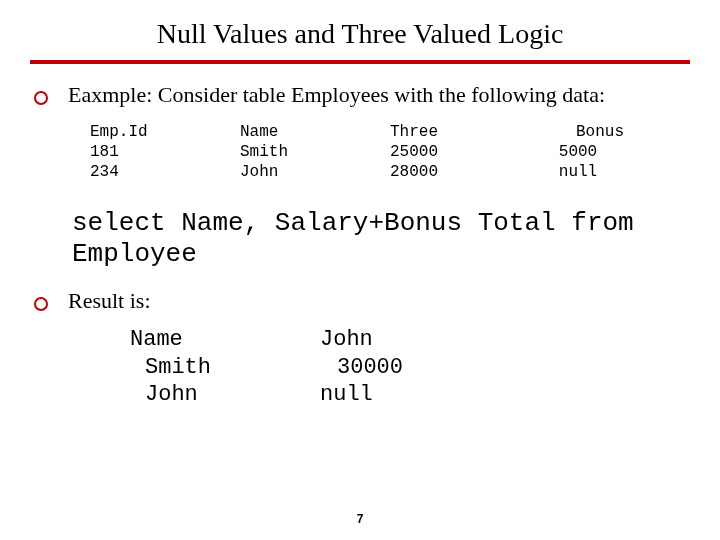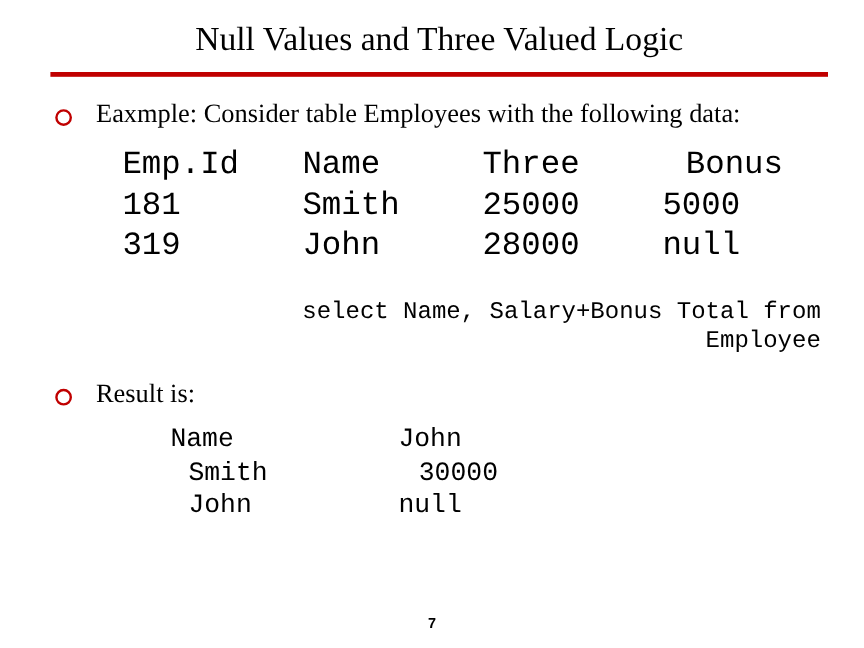--- a/index.html
+++ b/index.html
@@ -8,21 +8,20 @@
     width: 720px;
     height: 540px;
     background: #ffffff;
     font-family: "Times New Roman", Times, serif;
     color: #000;
     position: relative;
     overflow: hidden;
   }
   .slide {
     padding: 18px 30px 0 30px;
-    margin-left: 12px;
   }
   .title {
     font-size: 28px;
     text-align: center;
     font-weight: normal;
     margin: 0 70px 10px 70px;
   }
   .redbar {
     height: 4px;
     background: #c00000;
@@ -43,39 +42,38 @@
     margin-right: 20px;
     box-sizing: border-box;
   }
   .lead {
     font-size: 22px;
   }
   .tablewrap {
     margin-left: 60px;
     margin-top: 14px;
     font-family: "Courier New", Courier, monospace;
-    font-size: 27px;
+    font-size: 16px;
     line-height: 1.25;
   }
   .trow {
     display: flex;
   }
   .c-emp { width: 150px; }
   .c-name { width: 150px; }
   .c-sal { width: 150px; }
   .c-bon { width: 120px; text-align: center; }
-  .c-bon-v { width: 120px; text-align: left; padding-right: 44px; box-sizing: border-box;}
+  .c-bon-v { width: 120px; text-align: center; padding-right: 44px; box-sizing: border-box;}
   .sql {
     margin-left: 42px;
     margin-top: 26px;
     font-family: "Courier New", Courier, monospace;
-    font-size: 20px;
+    font-size: 26px;
     line-height: 1.2;
     max-width: 600px;
-    text-align: right;
   }
   .row2 {
     margin-top: 18px;
   }
   .tablewrap2 {
     margin-left: 100px;
     margin-top: 12px;
     font-family: "Courier New", Courier, monospace;
     font-size: 22px;
     line-height: 1.25;
@@ -115,21 +113,21 @@
       <div class="c-sal">Three</div>
       <div class="c-bon">Bonus</div>
     </div>
     <div class="trow">
       <div class="c-emp">181</div>
       <div class="c-name">Smith</div>
       <div class="c-sal">25000</div>
       <div class="c-bon-v">5000</div>
     </div>
     <div class="trow">
-      <div class="c-emp">319</div>
+      <div class="c-emp">234</div>
       <div class="c-name">John</div>
       <div class="c-sal">28000</div>
       <div class="c-bon-v">null</div>
     </div>
   </div>
 
   <div class="sql">
     <div>select Name, Salary+Bonus Total from</div>
     <div>Employee</div>
   </div>

